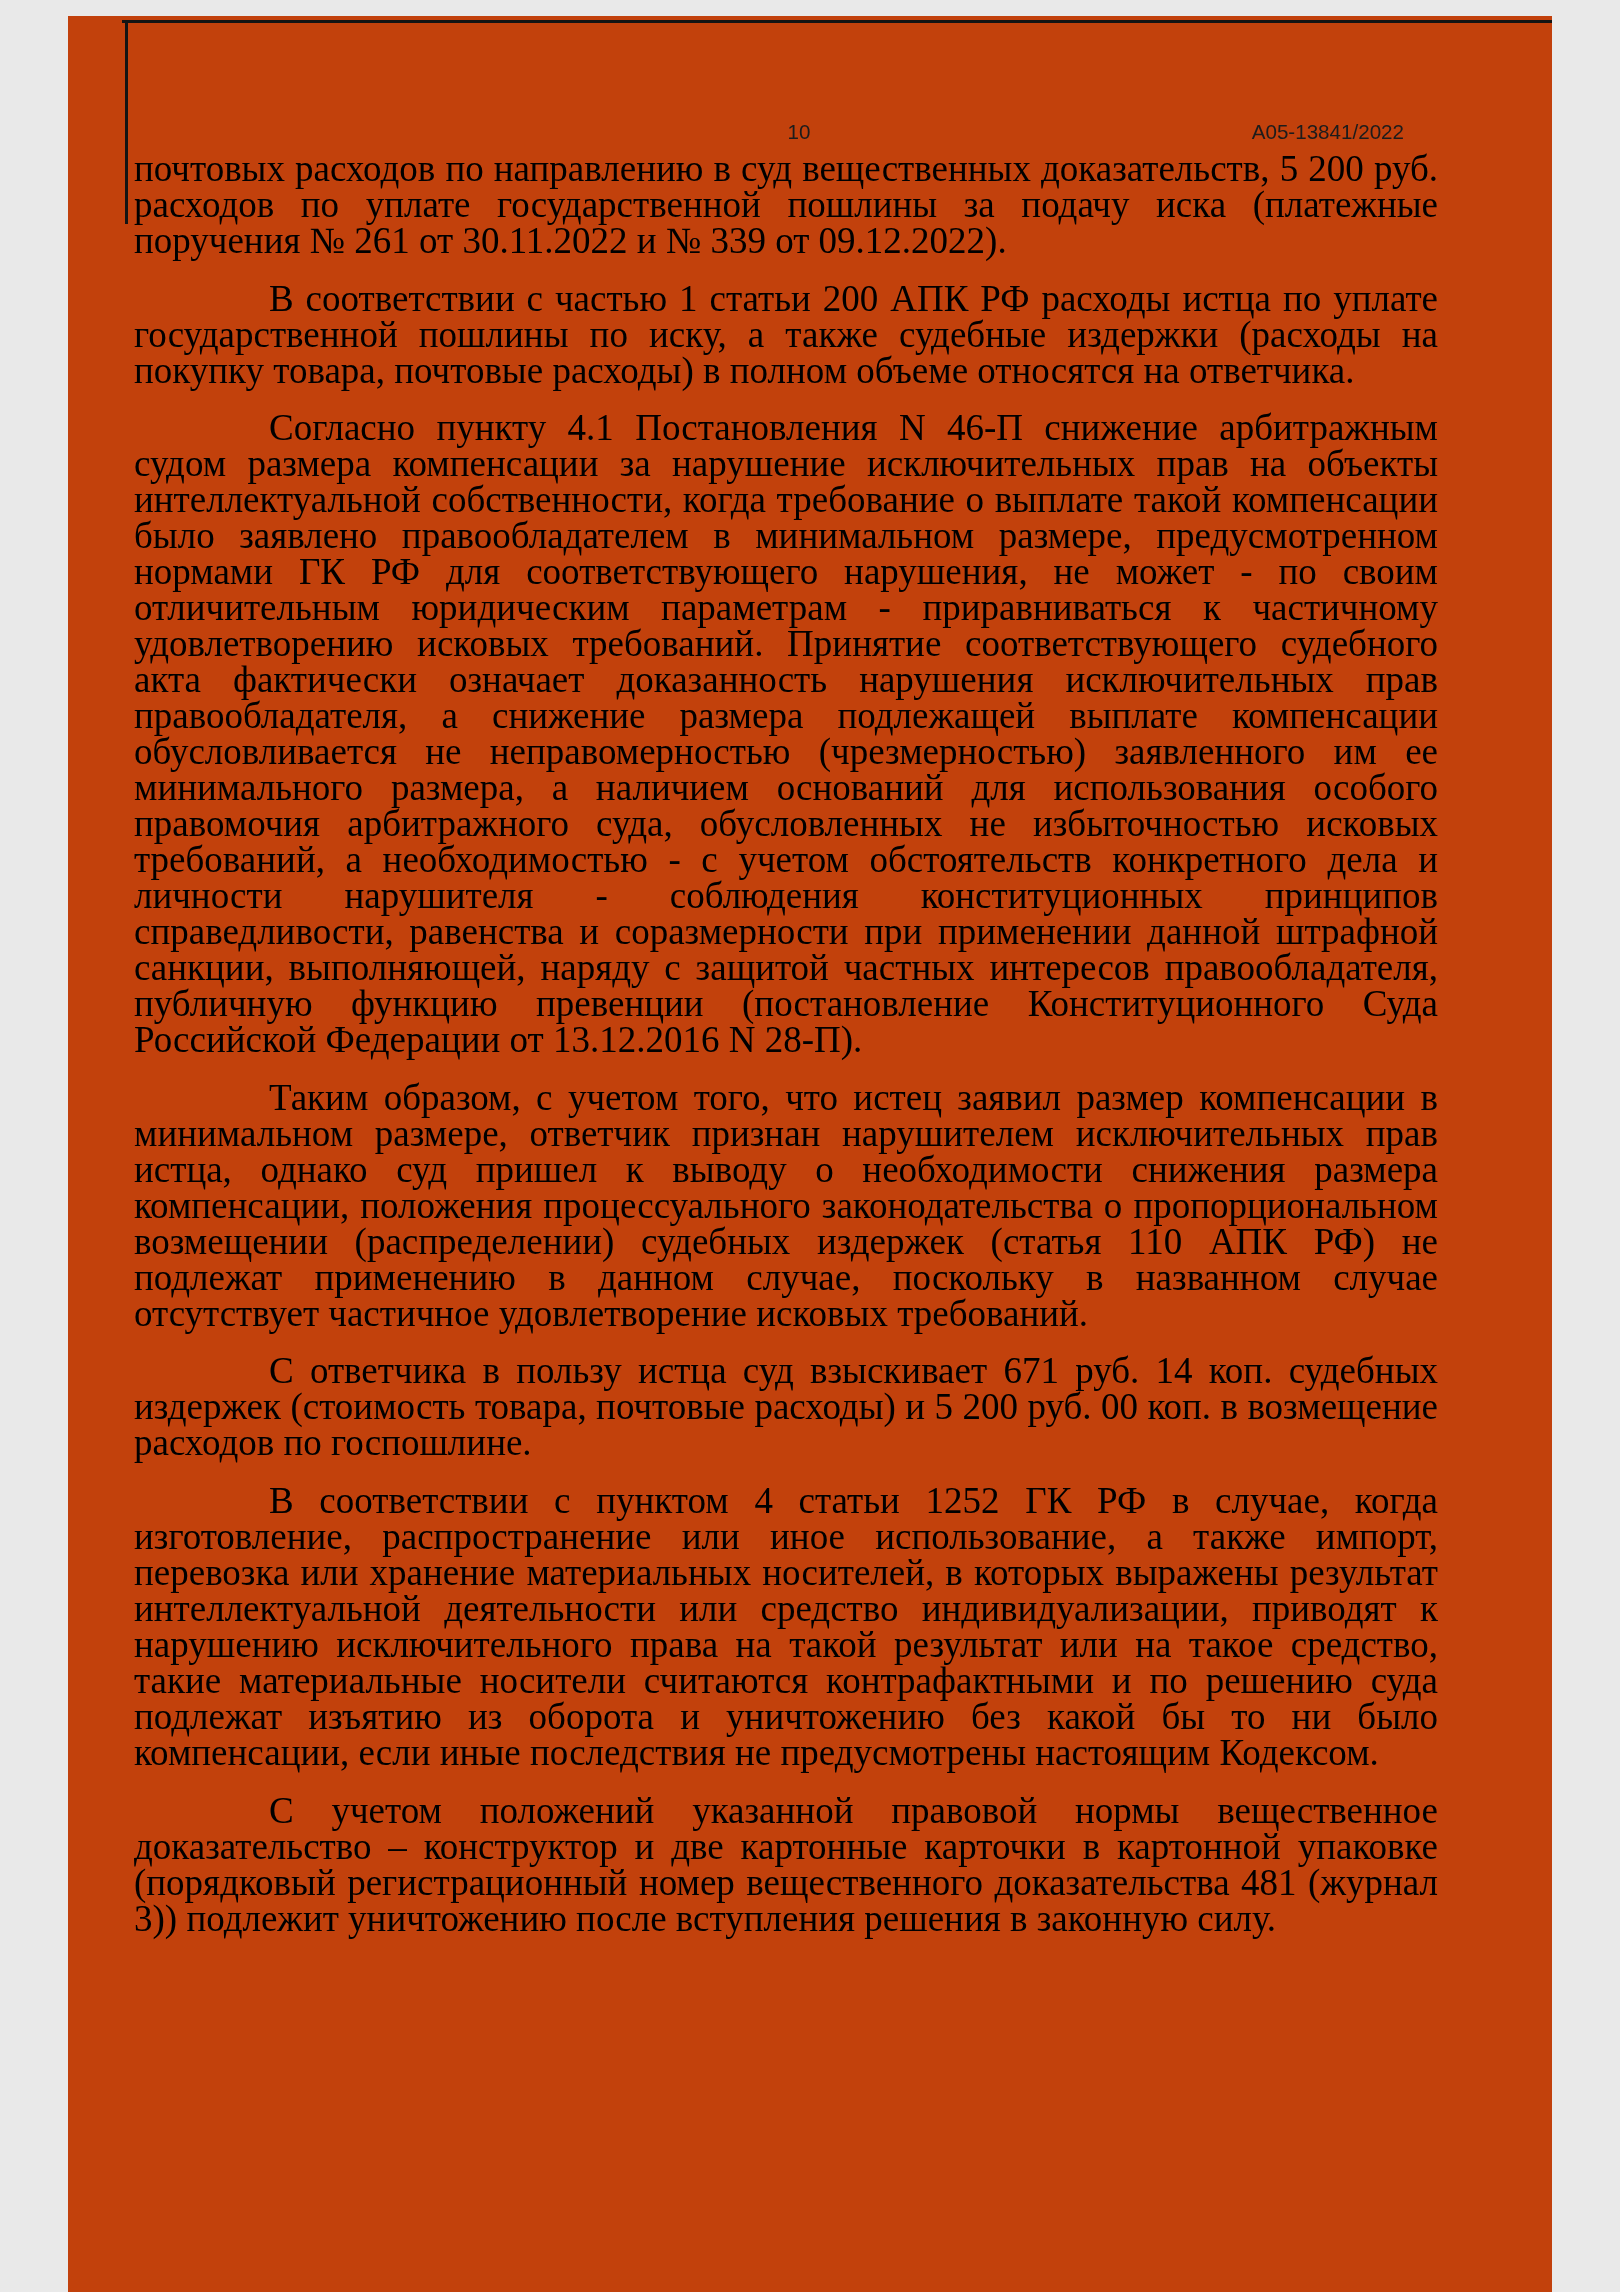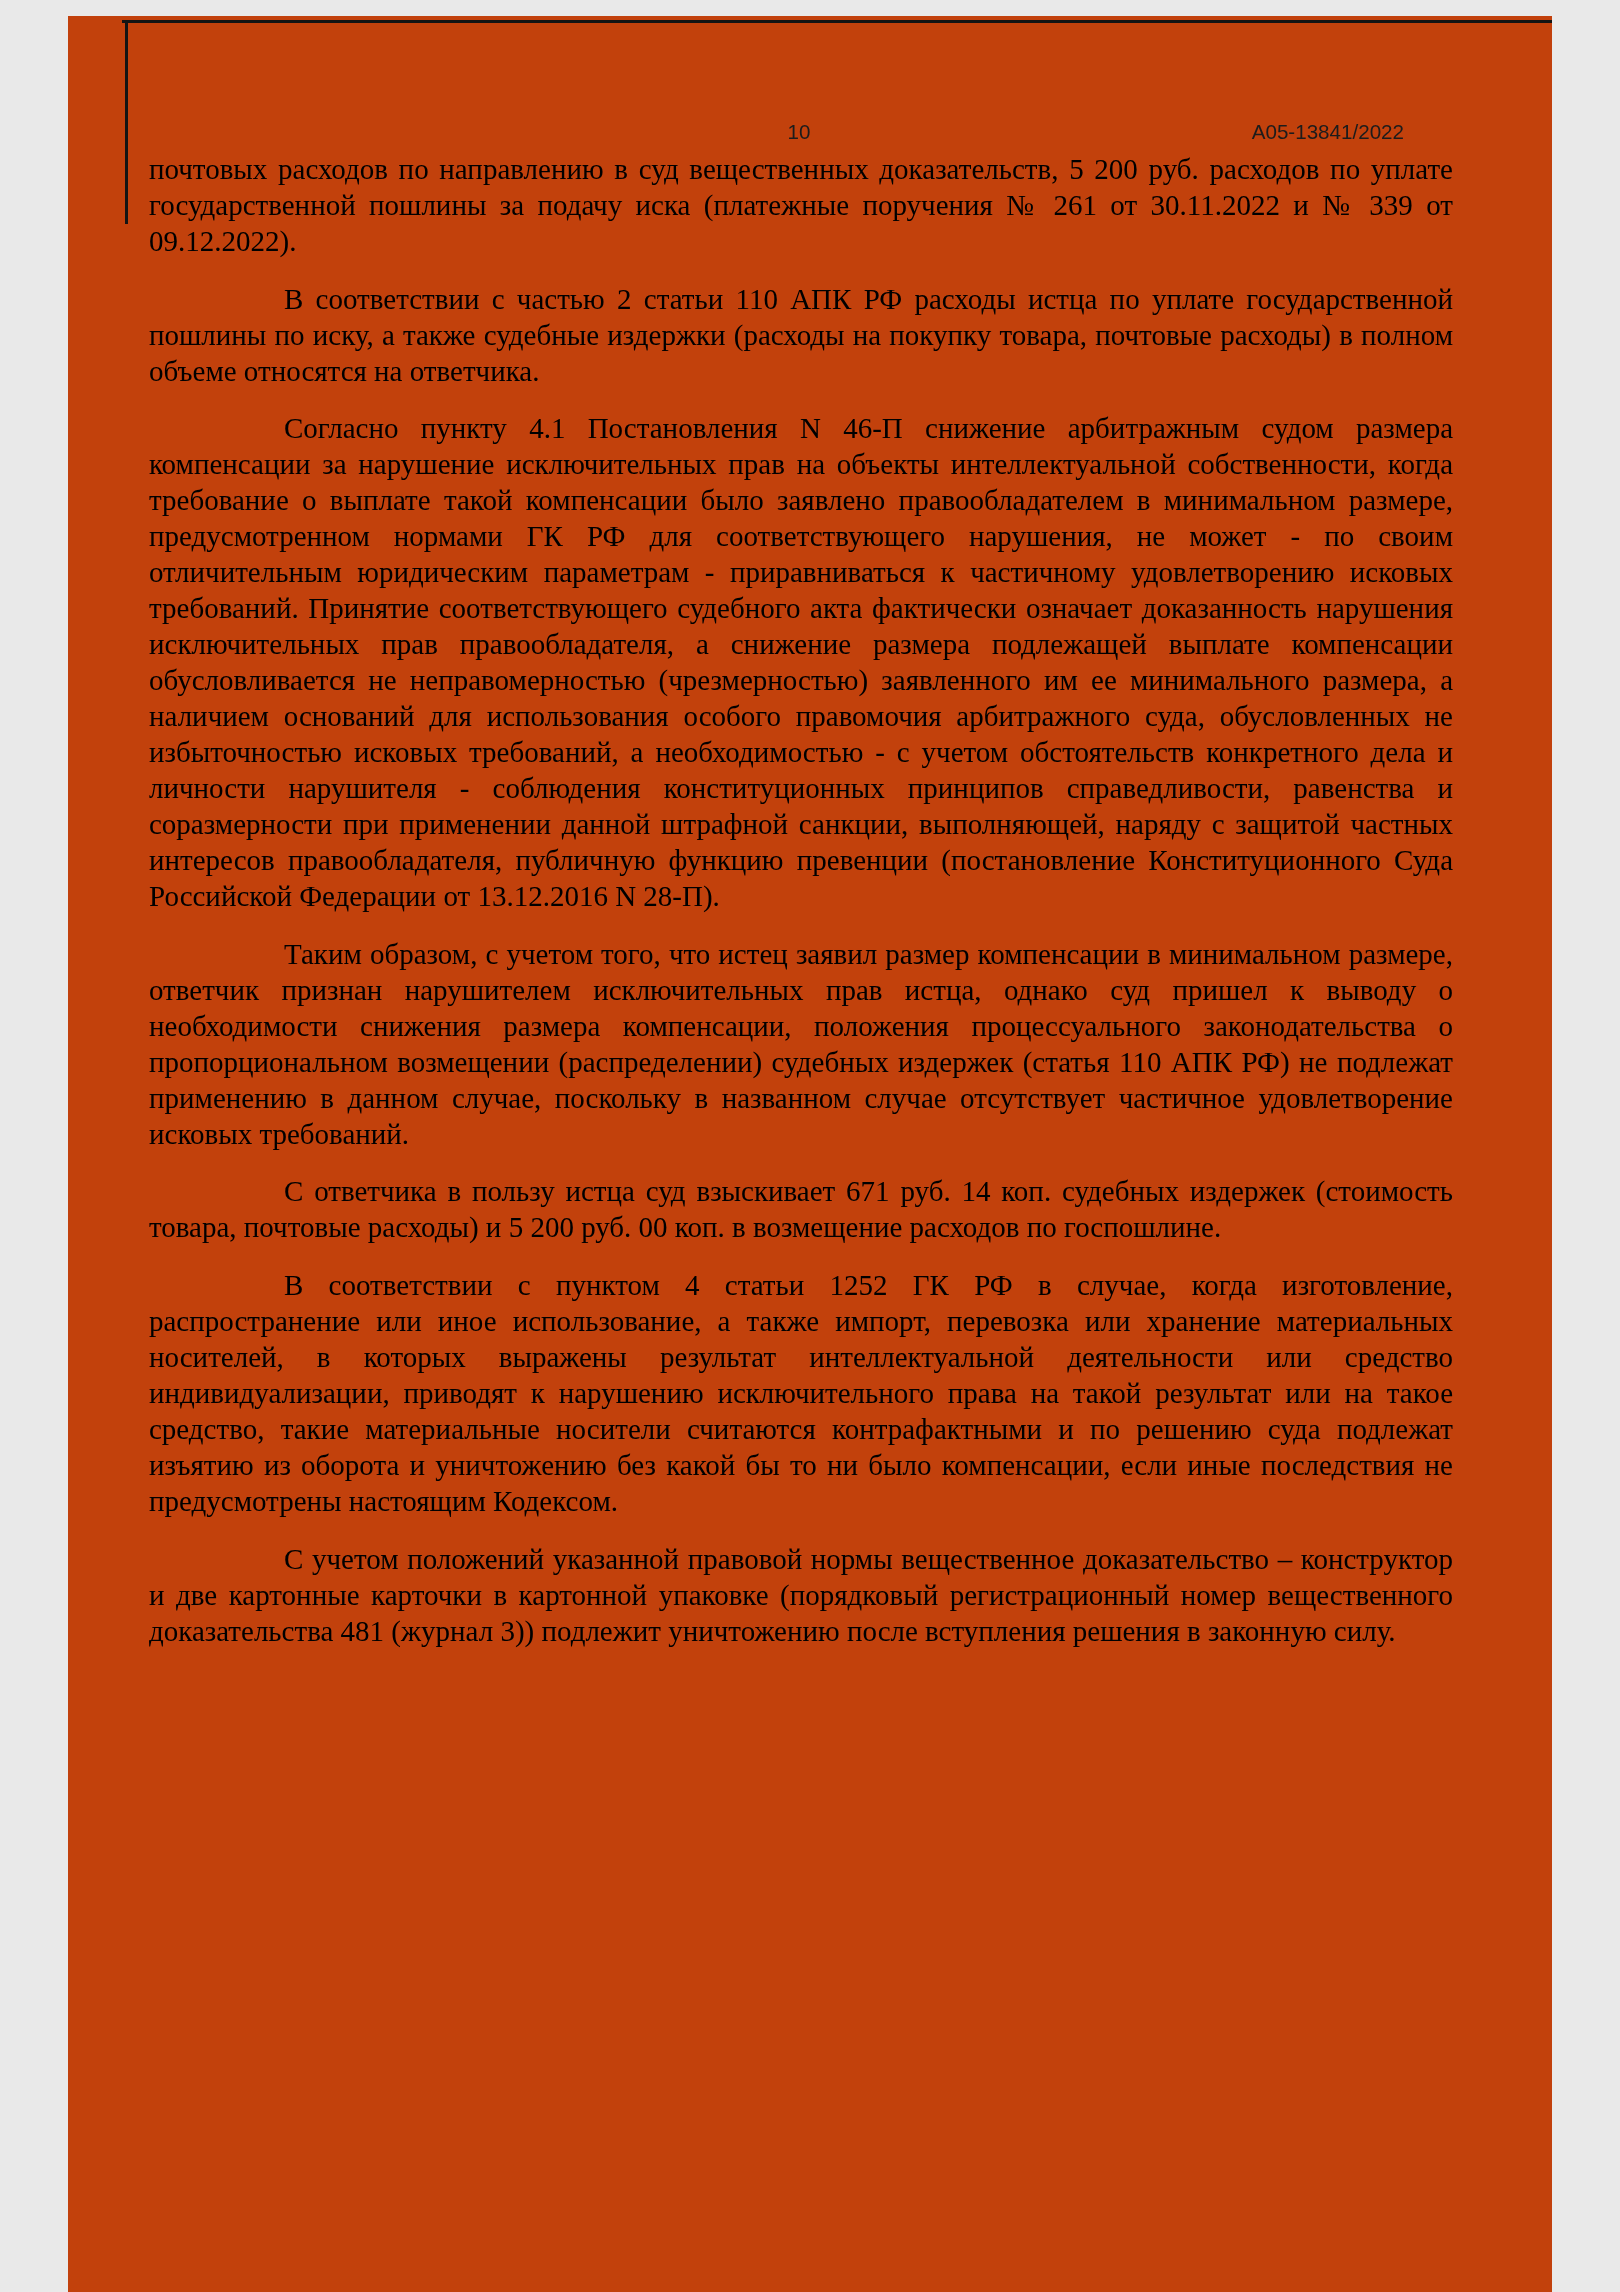--- a/index.html
+++ b/index.html
@@ -44,24 +44,24 @@
   .page-header .case-number {
     position: absolute;
     right: 47px;
     top: 0;
     text-align: center;
   }
 
   .document-body {
     position: absolute;
     top: 135px;
-    left: 81px;
+    left: 66px;
     width: 1304px;
     font-family: "Liberation Serif", "DejaVu Serif", serif;
-    font-size: 29px;
+    font-size: 37px;
     line-height: 36px;
     text-align: justify;
     color: #000000;
   }
   .document-body p {
     margin: 0 0 21.6px 0;
     text-indent: 135px;
   }
   .document-body p.no-indent {
     text-indent: 0;
@@ -75,21 +75,21 @@
   <div class="artifact top-line"></div>
   <div class="artifact left-line"></div>
 
   <div class="page-header">
     <span class="page-number">10</span>
     <span class="case-number">А05-13841/2022</span>
   </div>
 
   <div class="document-body">
     <p class="no-indent">почтовых расходов по направлению в суд вещественных доказательств, 5 200 руб. расходов по уплате государственной пошлины за подачу иска (платежные поручения № 261 от 30.11.2022 и № 339 от 09.12.2022).</p>
-    <p>В соответствии с частью 2 статьи 110 АПК РФ расходы истца по уплате государственной пошлины по иску, а также судебные издержки (расходы на покупку товара, почтовые расходы) в полном объеме относятся на ответчика.</p>
+    <p>В соответствии с частью 1 статьи 200 АПК РФ расходы истца по уплате государственной пошлины по иску, а также судебные издержки (расходы на покупку товара, почтовые расходы) в полном объеме относятся на ответчика.</p>
     <p>Согласно пункту 4.1 Постановления N 46-П снижение арбитражным судом размера компенсации за нарушение исключительных прав на объекты интеллектуальной собственности, когда требование о выплате такой компенсации было заявлено правообладателем в минимальном размере, предусмотренном нормами ГК РФ для соответствующего нарушения, не может - по своим отличительным юридическим параметрам - приравниваться к частичному удовлетворению исковых требований. Принятие соответствующего судебного акта фактически означает доказанность нарушения исключительных прав правообладателя, а снижение размера подлежащей выплате компенсации обусловливается не неправомерностью (чрезмерностью) заявленного им ее минимального размера, а наличием оснований для использования особого правомочия арбитражного суда, обусловленных не избыточностью исковых требований, а необходимостью - с учетом обстоятельств конкретного дела и личности нарушителя - соблюдения конституционных принципов справедливости, равенства и соразмерности при применении данной штрафной санкции, выполняющей, наряду с защитой частных интересов правообладателя, публичную функцию превенции (постановление Конституционного Суда Российской Федерации от 13.12.2016 N 28-П).</p>
     <p>Таким образом, с учетом того, что истец заявил размер компенсации в минимальном размере, ответчик признан нарушителем исключительных прав истца, однако суд пришел к выводу о необходимости снижения размера компенсации, положения процессуального законодательства о пропорциональном возмещении (распределении) судебных издержек (статья 110 АПК РФ) не подлежат применению в данном случае, поскольку в названном случае отсутствует частичное удовлетворение исковых требований.</p>
     <p>С ответчика в пользу истца суд взыскивает 671 руб. 14 коп. судебных издержек (стоимость товара, почтовые расходы) и 5 200 руб. 00 коп. в возмещение расходов по госпошлине.</p>
     <p>В соответствии с пунктом 4 статьи 1252 ГК РФ в случае, когда изготовление, распространение или иное использование, а также импорт, перевозка или хранение материальных носителей, в которых выражены результат интеллектуальной деятельности или средство индивидуализации, приводят к нарушению исключительного права на такой результат или на такое средство, такие материальные носители считаются контрафактными и по решению суда подлежат изъятию из оборота и уничтожению без какой бы то ни было компенсации, если иные последствия не предусмотрены настоящим Кодексом.</p>
     <p>С учетом положений указанной правовой нормы вещественное доказательство – конструктор и две картонные карточки в картонной упаковке (порядковый регистрационный номер вещественного доказательства 481 (журнал 3)) подлежит уничтожению после вступления решения в законную силу.</p>
   </div>
 
 </div>
 
 

